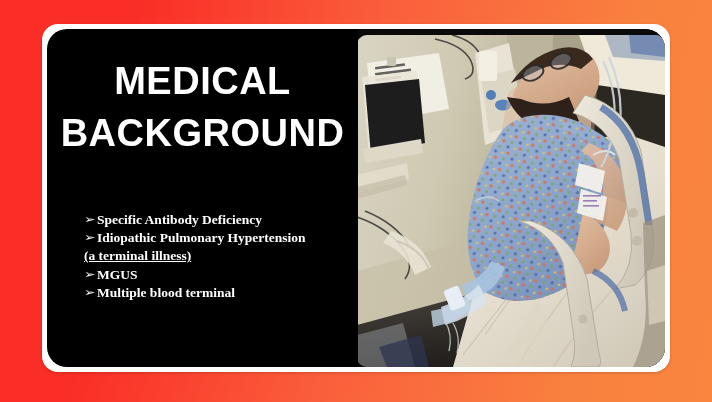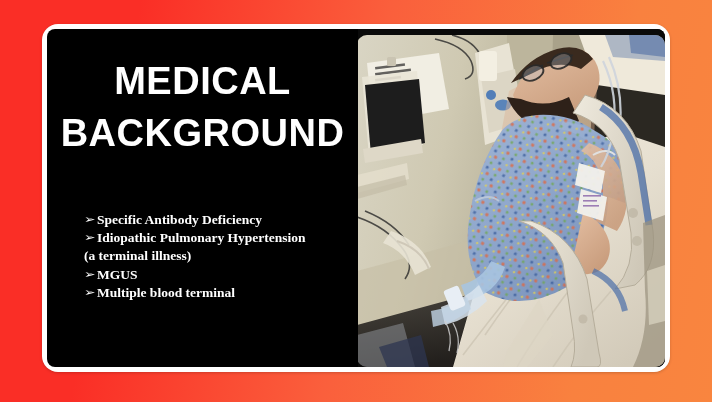--- a/index.html
+++ b/index.html
@@ -22,21 +22,21 @@
     background:#ffffff;
     border-radius:16px;
     box-shadow:0 1px 3px rgba(0,0,0,0.18);
   }
 
   #slide-card {
     position:absolute;
     left:5px; top:5px;
     width:618px; height:338px;
     background:#000000;
-    border-radius:8px;
+    border-radius:20px;
     overflow:hidden;
   }
 
   
   #text-column {
     position:absolute;
     left:0; top:0;
     width:311px; height:338px;
   }
 
@@ -73,21 +73,21 @@
     font-family:"DejaVu Sans", sans-serif;
     font-size:11px;
     line-height:18.2px;
     color:#ffffff;
     transform:scaleX(1.25);
     transform-origin:left center;
   }
 
   .bullet-text { flex:1 1 auto; }
 
-  .bullet-cont { padding-left:0px; }
+  .bullet-cont { padding-left:0px;text-decoration:underline; }
 
   
   #photo-panel {
     position:absolute;
     left:311px; top:0;
     width:307px; height:338px;
     overflow:hidden;
     background:#0a0a0a;
   }
 

